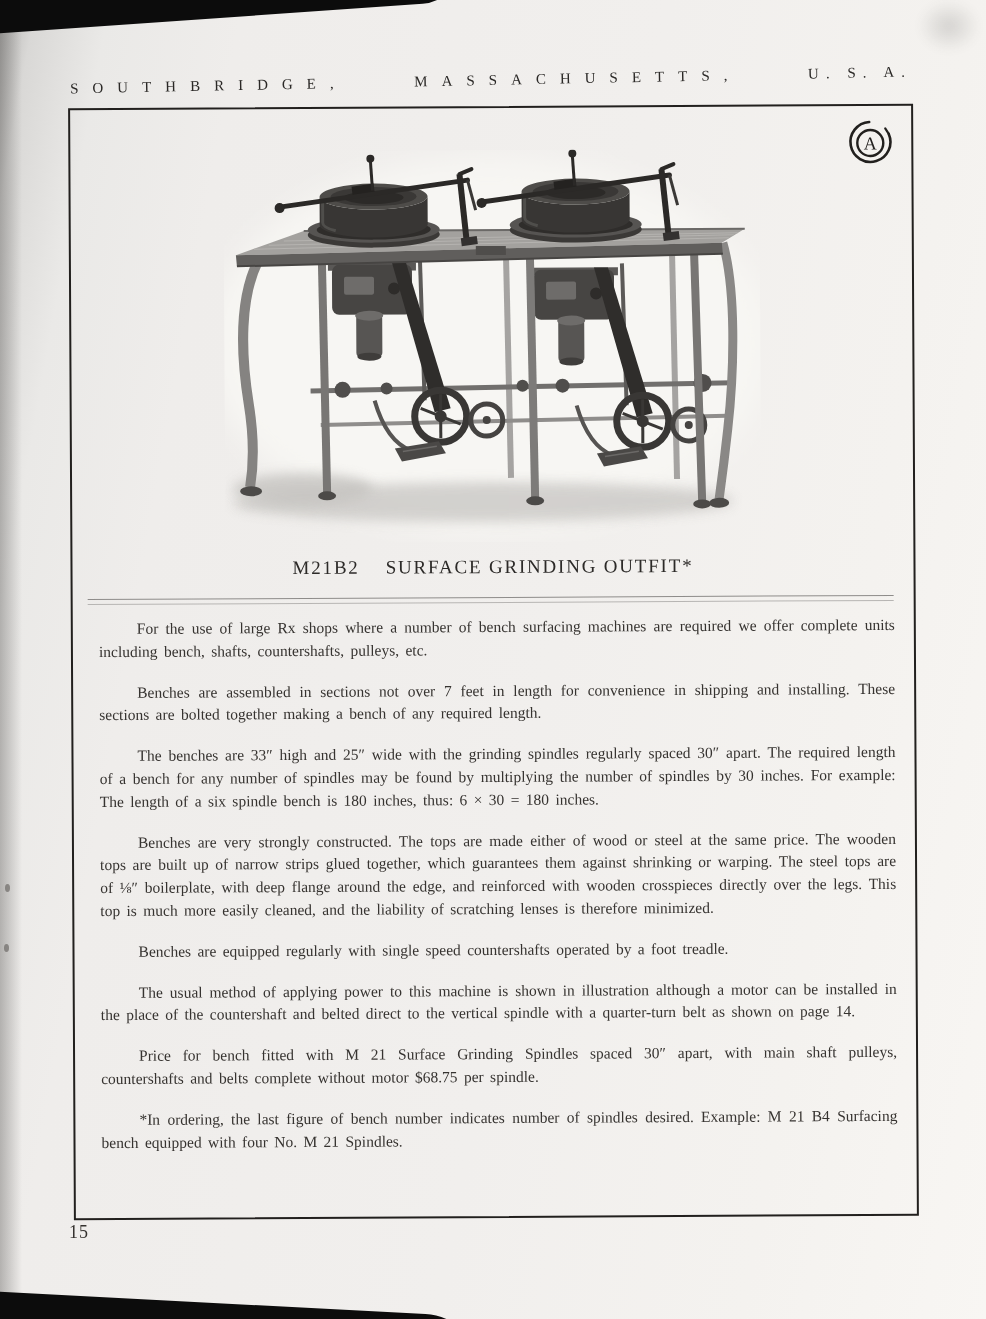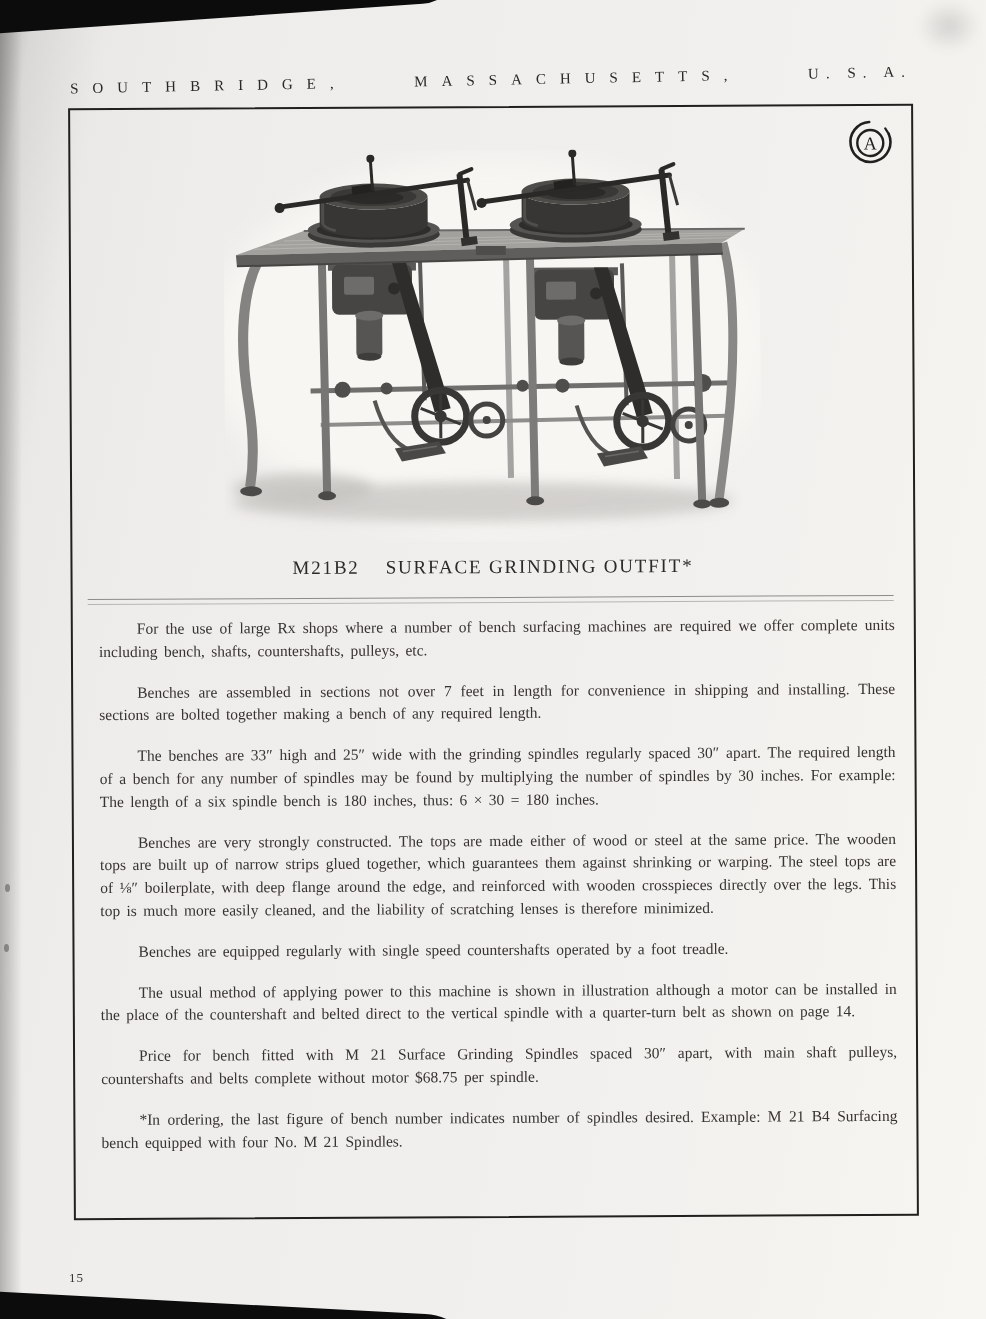--- a/index.html
+++ b/index.html
@@ -37,21 +37,21 @@
     font-size:19px;letter-spacing:1.8px;white-space:nowrap;}
   .caption .model{margin-right:26px;}
 
   .divider{position:absolute;left:15px;top:489px;width:806px;height:4px;
     border-top:1px solid #8e8c8a;border-bottom:1px solid #b7b5b3;}
 
   .bodytext{position:absolute;left:26px;top:508px;width:796px;color:#363330;}
   .bodytext p{margin:0 0 18px 0;font-size:15.5px;line-height:22.8px;text-align:justify;
     text-indent:38px;word-spacing:2.5px;}
 
-  .pageno{position:absolute;left:69px;top:1222px;font-size:13px;color:#35322f;letter-spacing:1px;margin-top:48px;}
+  .pageno{position:absolute;left:69px;top:1222px;font-size:18px;color:#35322f;letter-spacing:1px;}
 </style>
 </head>
 <body>
 
 <div class="scan">
 
   <div class="gutter"></div>
   <div class="edge-top"></div>
   <div class="edge-bottom"></div>
   <div class="smudge"></div>

